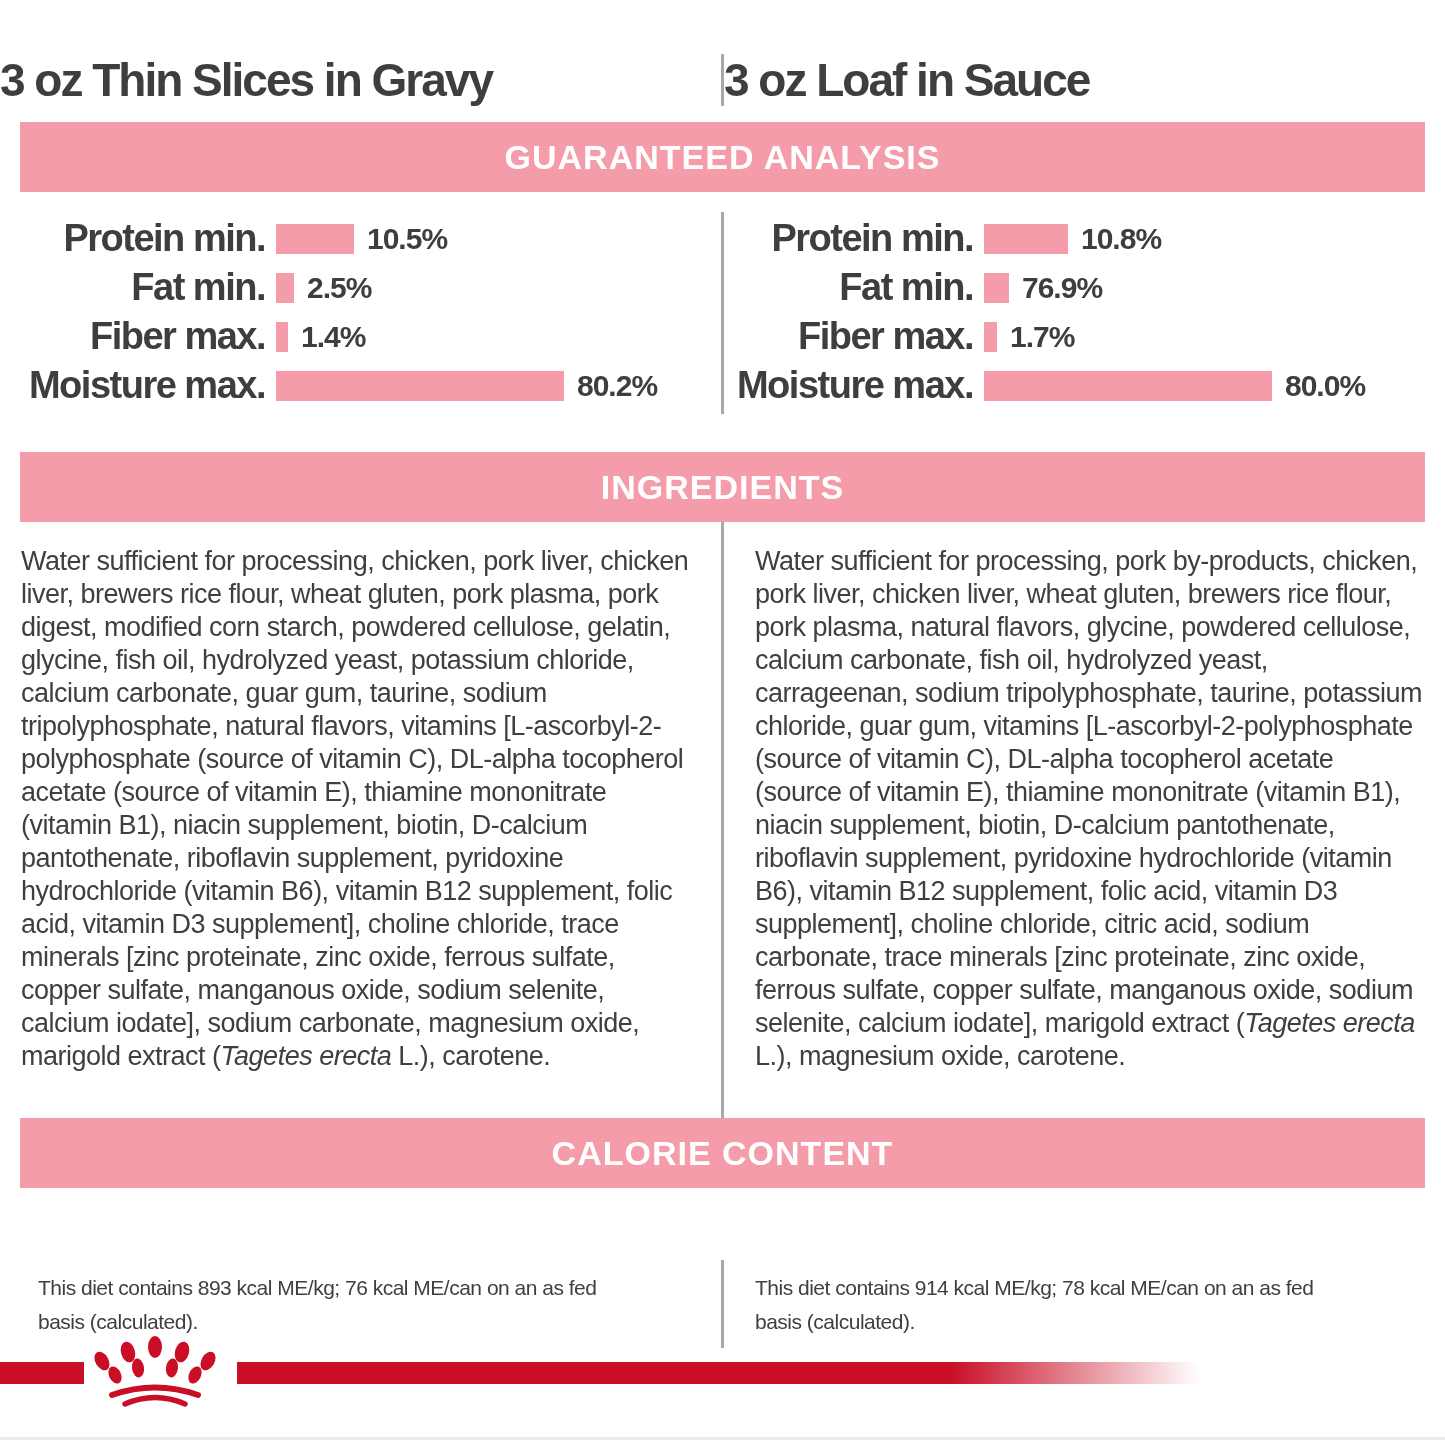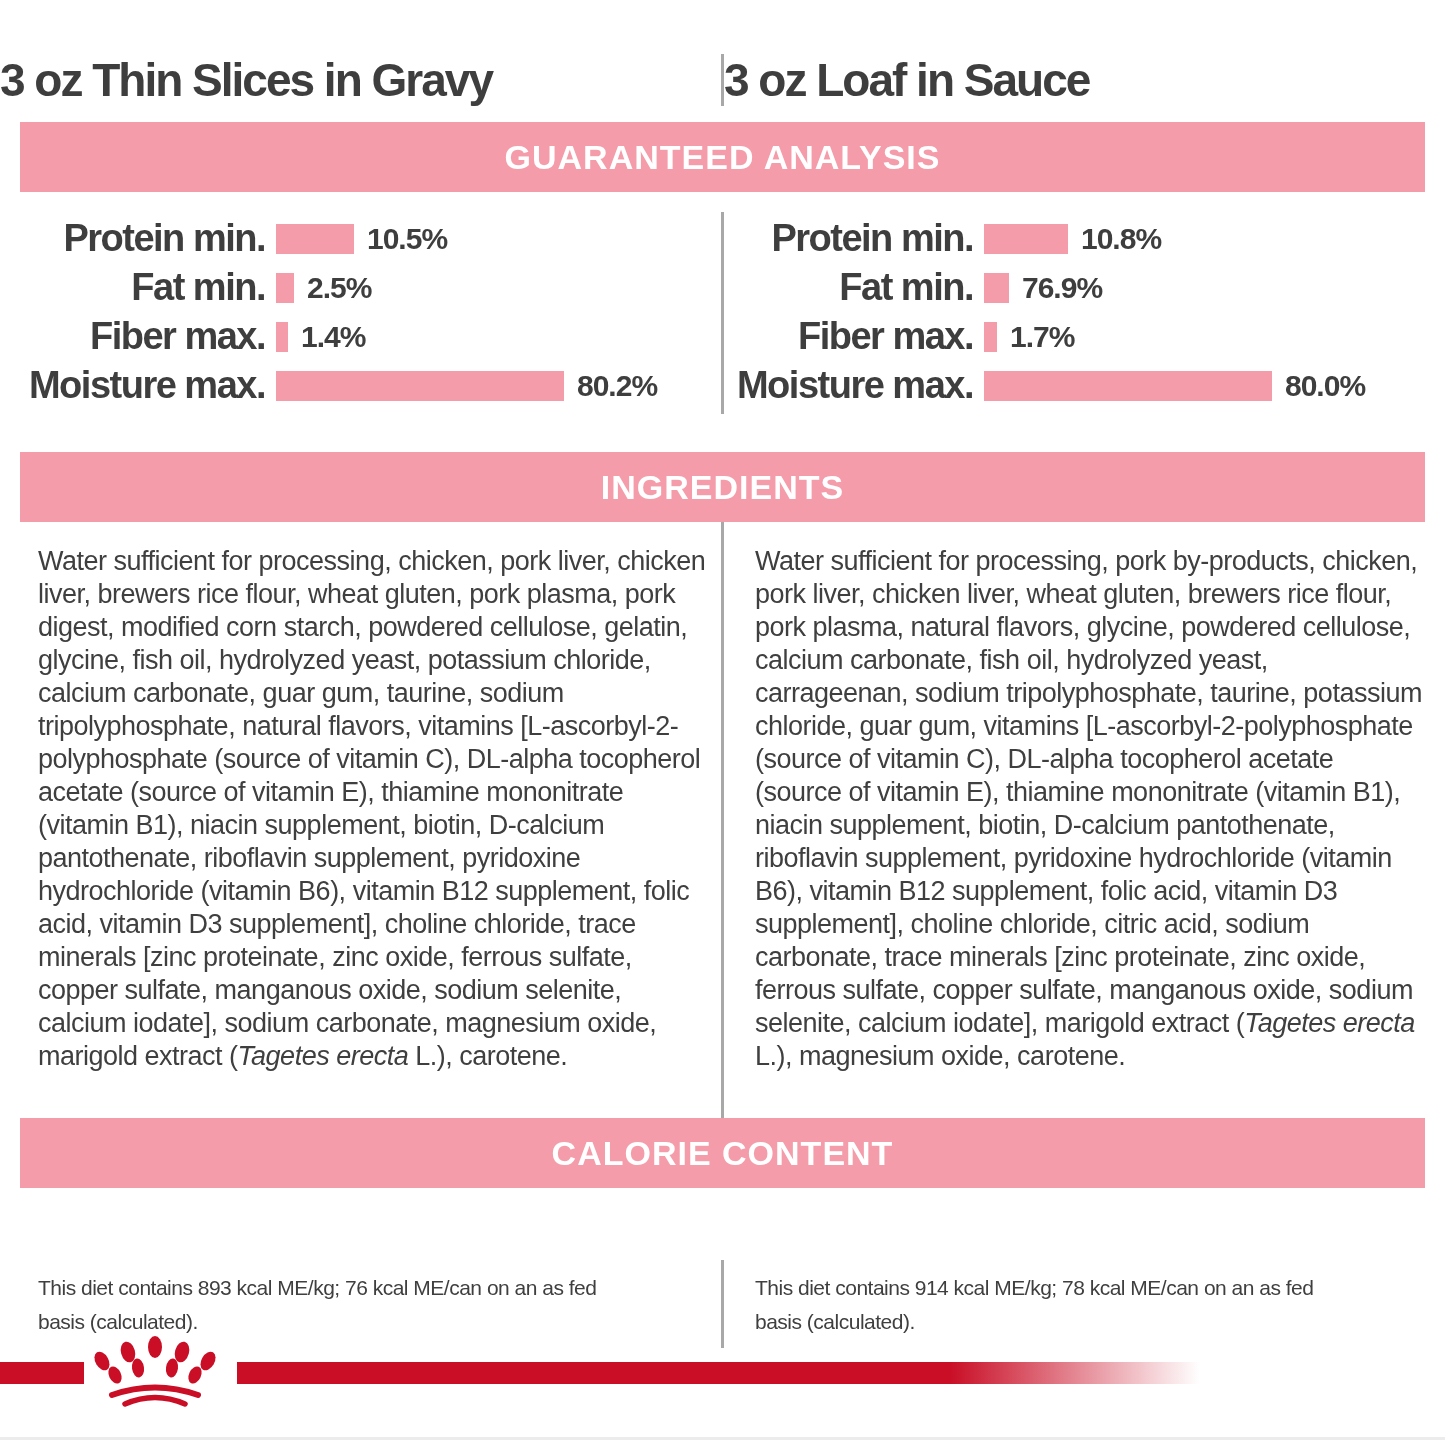--- a/index.html
+++ b/index.html
@@ -28,21 +28,21 @@
   .ga-col-right .ga-label{width:251px;}
   .ga-bar{height:30px;background:var(--pink);margin-left:11px;flex:0 0 auto;}
   .ga-value{margin-left:13px;font-size:30px;font-weight:bold;letter-spacing:-1px;color:var(--ink);white-space:nowrap;}
   
   .vdivider{position:absolute;width:3px;background:var(--divider);}
   .vdivider-ga{left:721px;top:212px;height:202px;}
   .vdivider-ing{left:721px;top:522px;height:626px;}
   .vdivider-cal{left:721px;top:1260px;height:88px;}
   
   .ing-text{position:absolute;top:518px;width:668px;font-size:27px;line-height:33px;letter-spacing:-0.5px;color:#3F3F3F;text-align:left;}
-  .ing-left{left:38px;}
+  .ing-left{left:21px;}
   .ing-right{left:755px;}
   
   .cal-text{position:absolute;top:1250px;width:600px;font-size:21px;line-height:34px;letter-spacing:-0.5px;color:#3F3F3F;}
   .cal-left{left:38px;}
   .cal-right{left:755px;}
   
   .rule-left{position:absolute;left:0;top:1362px;width:84px;height:22px;background:var(--red);}
   .rule-right{position:absolute;left:237px;top:1362px;width:963px;height:22px;
     background:linear-gradient(90deg,var(--red) 0%,var(--red) 74%,rgba(201,14,38,0) 100%);}
   .crown{position:absolute;left:95px;top:1333px;width:120px;height:78px;overflow:visible;}

